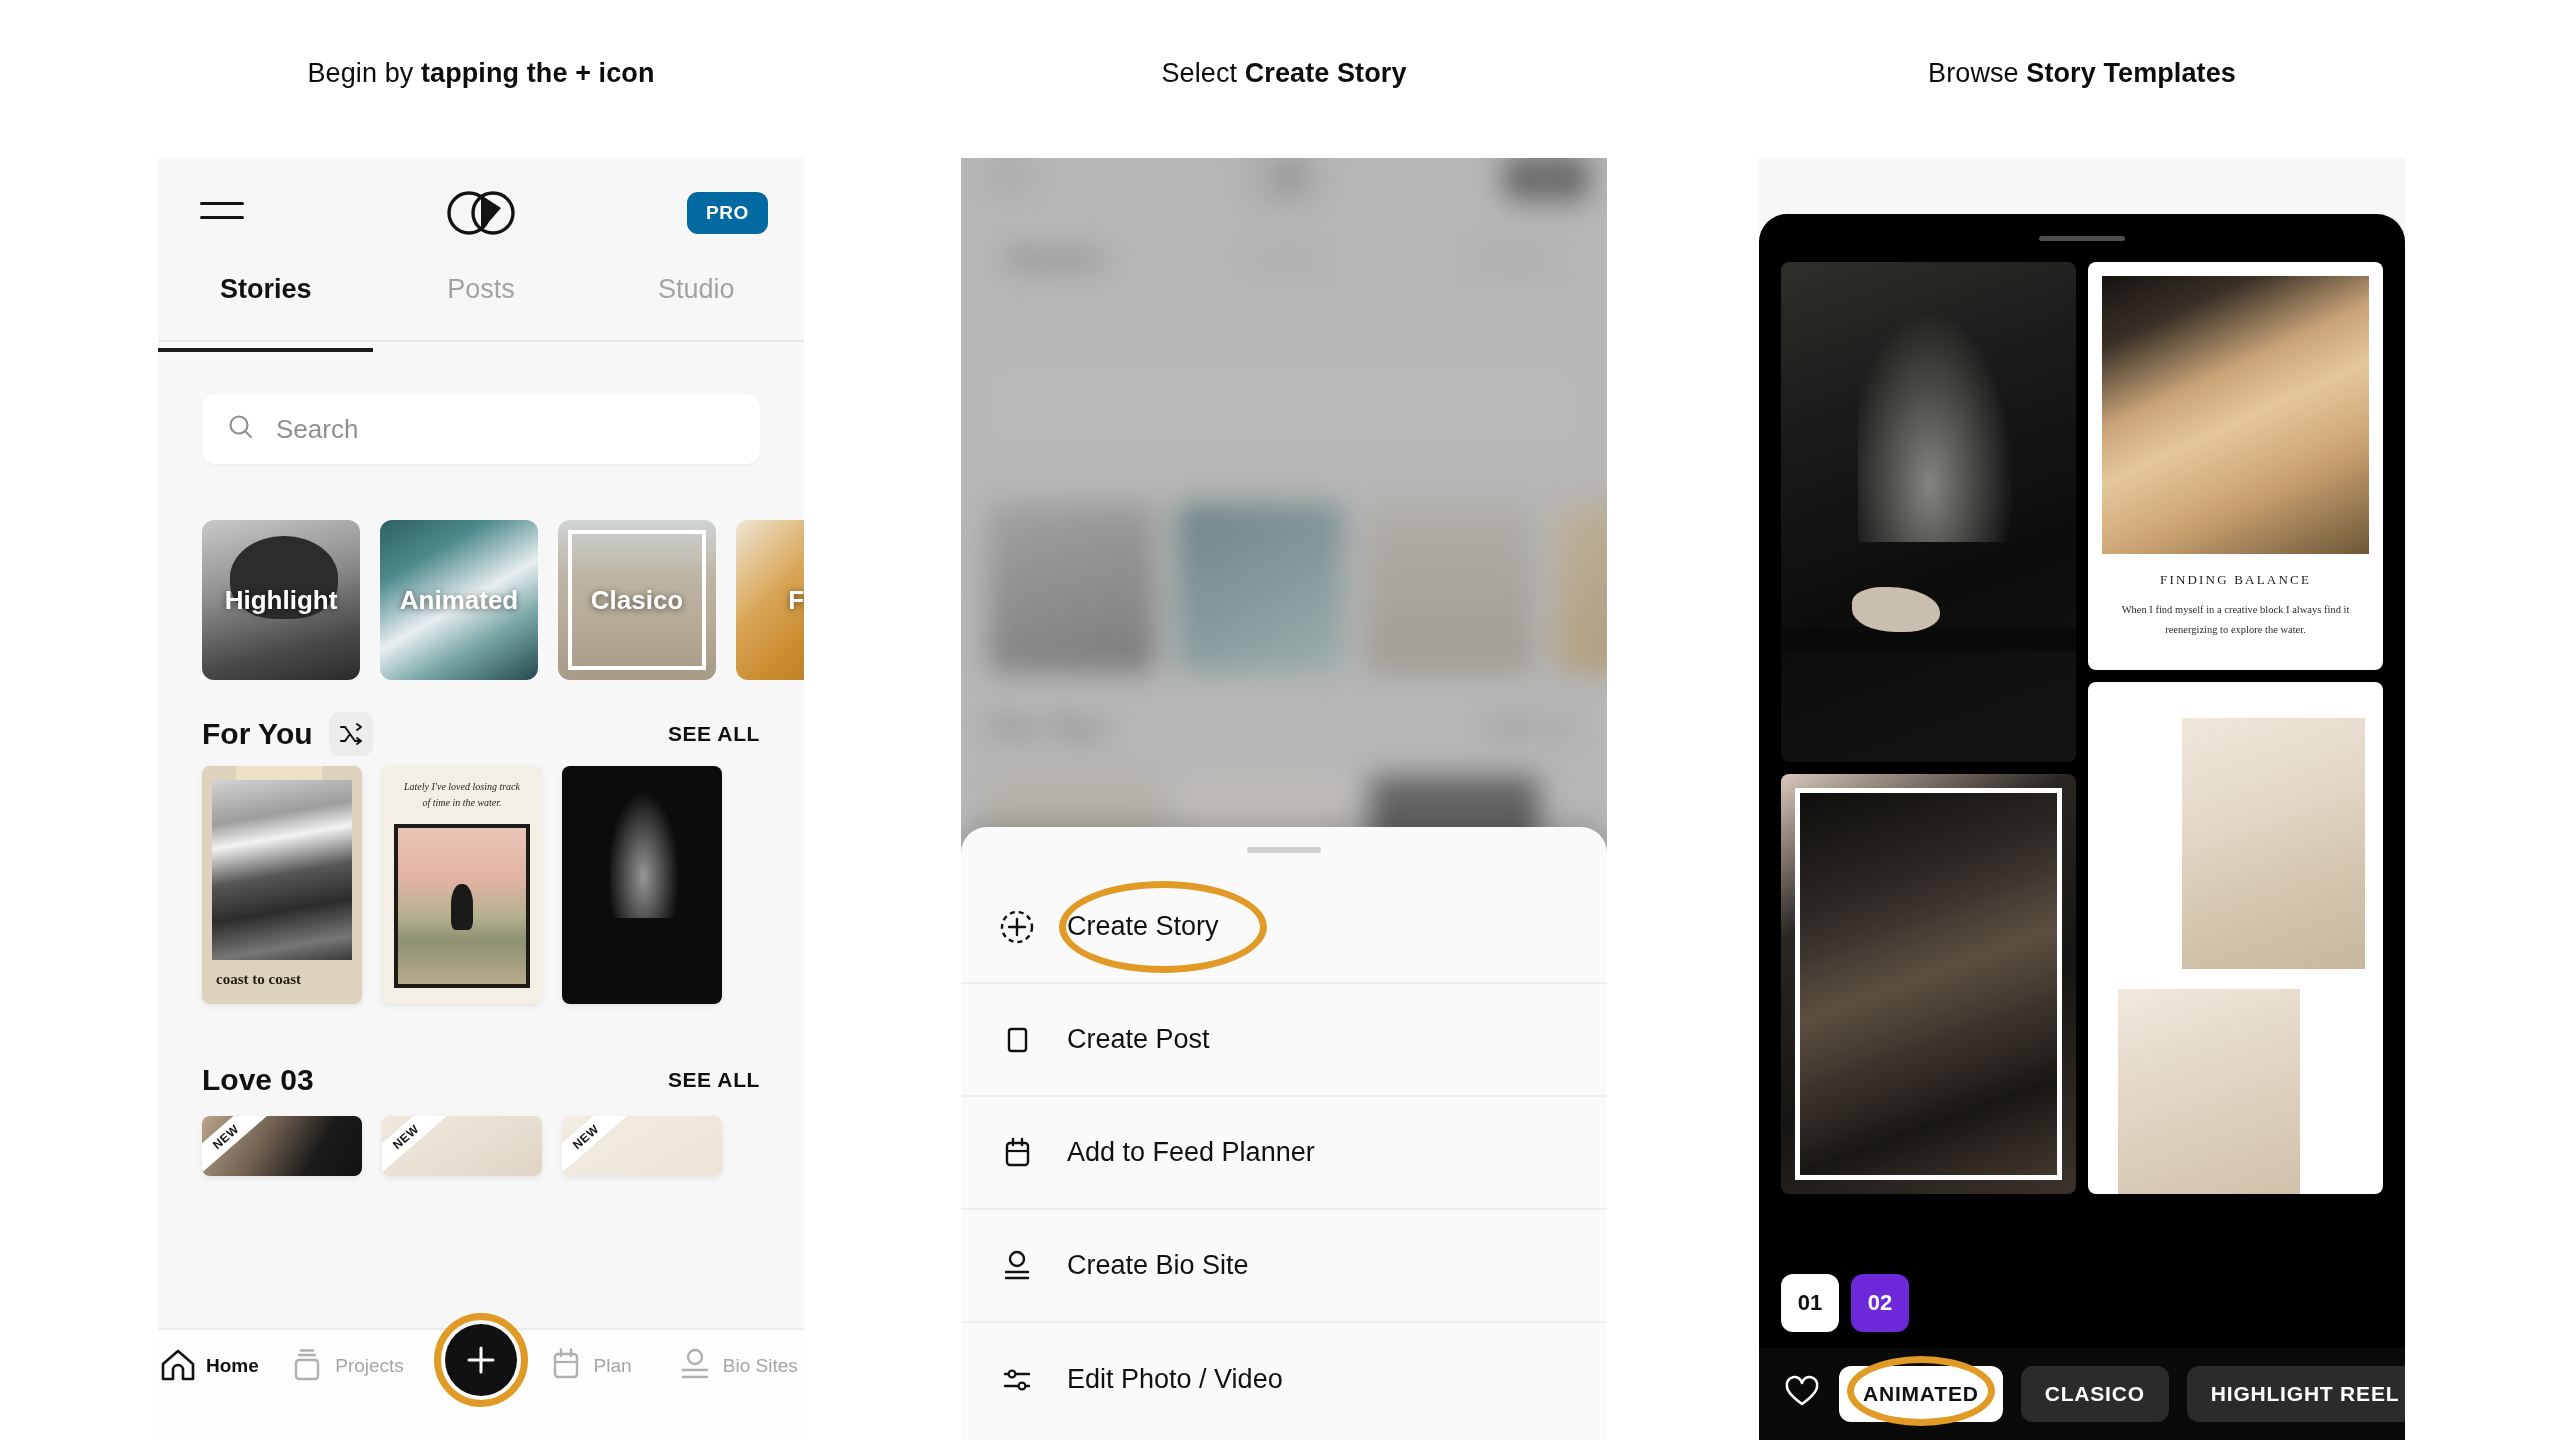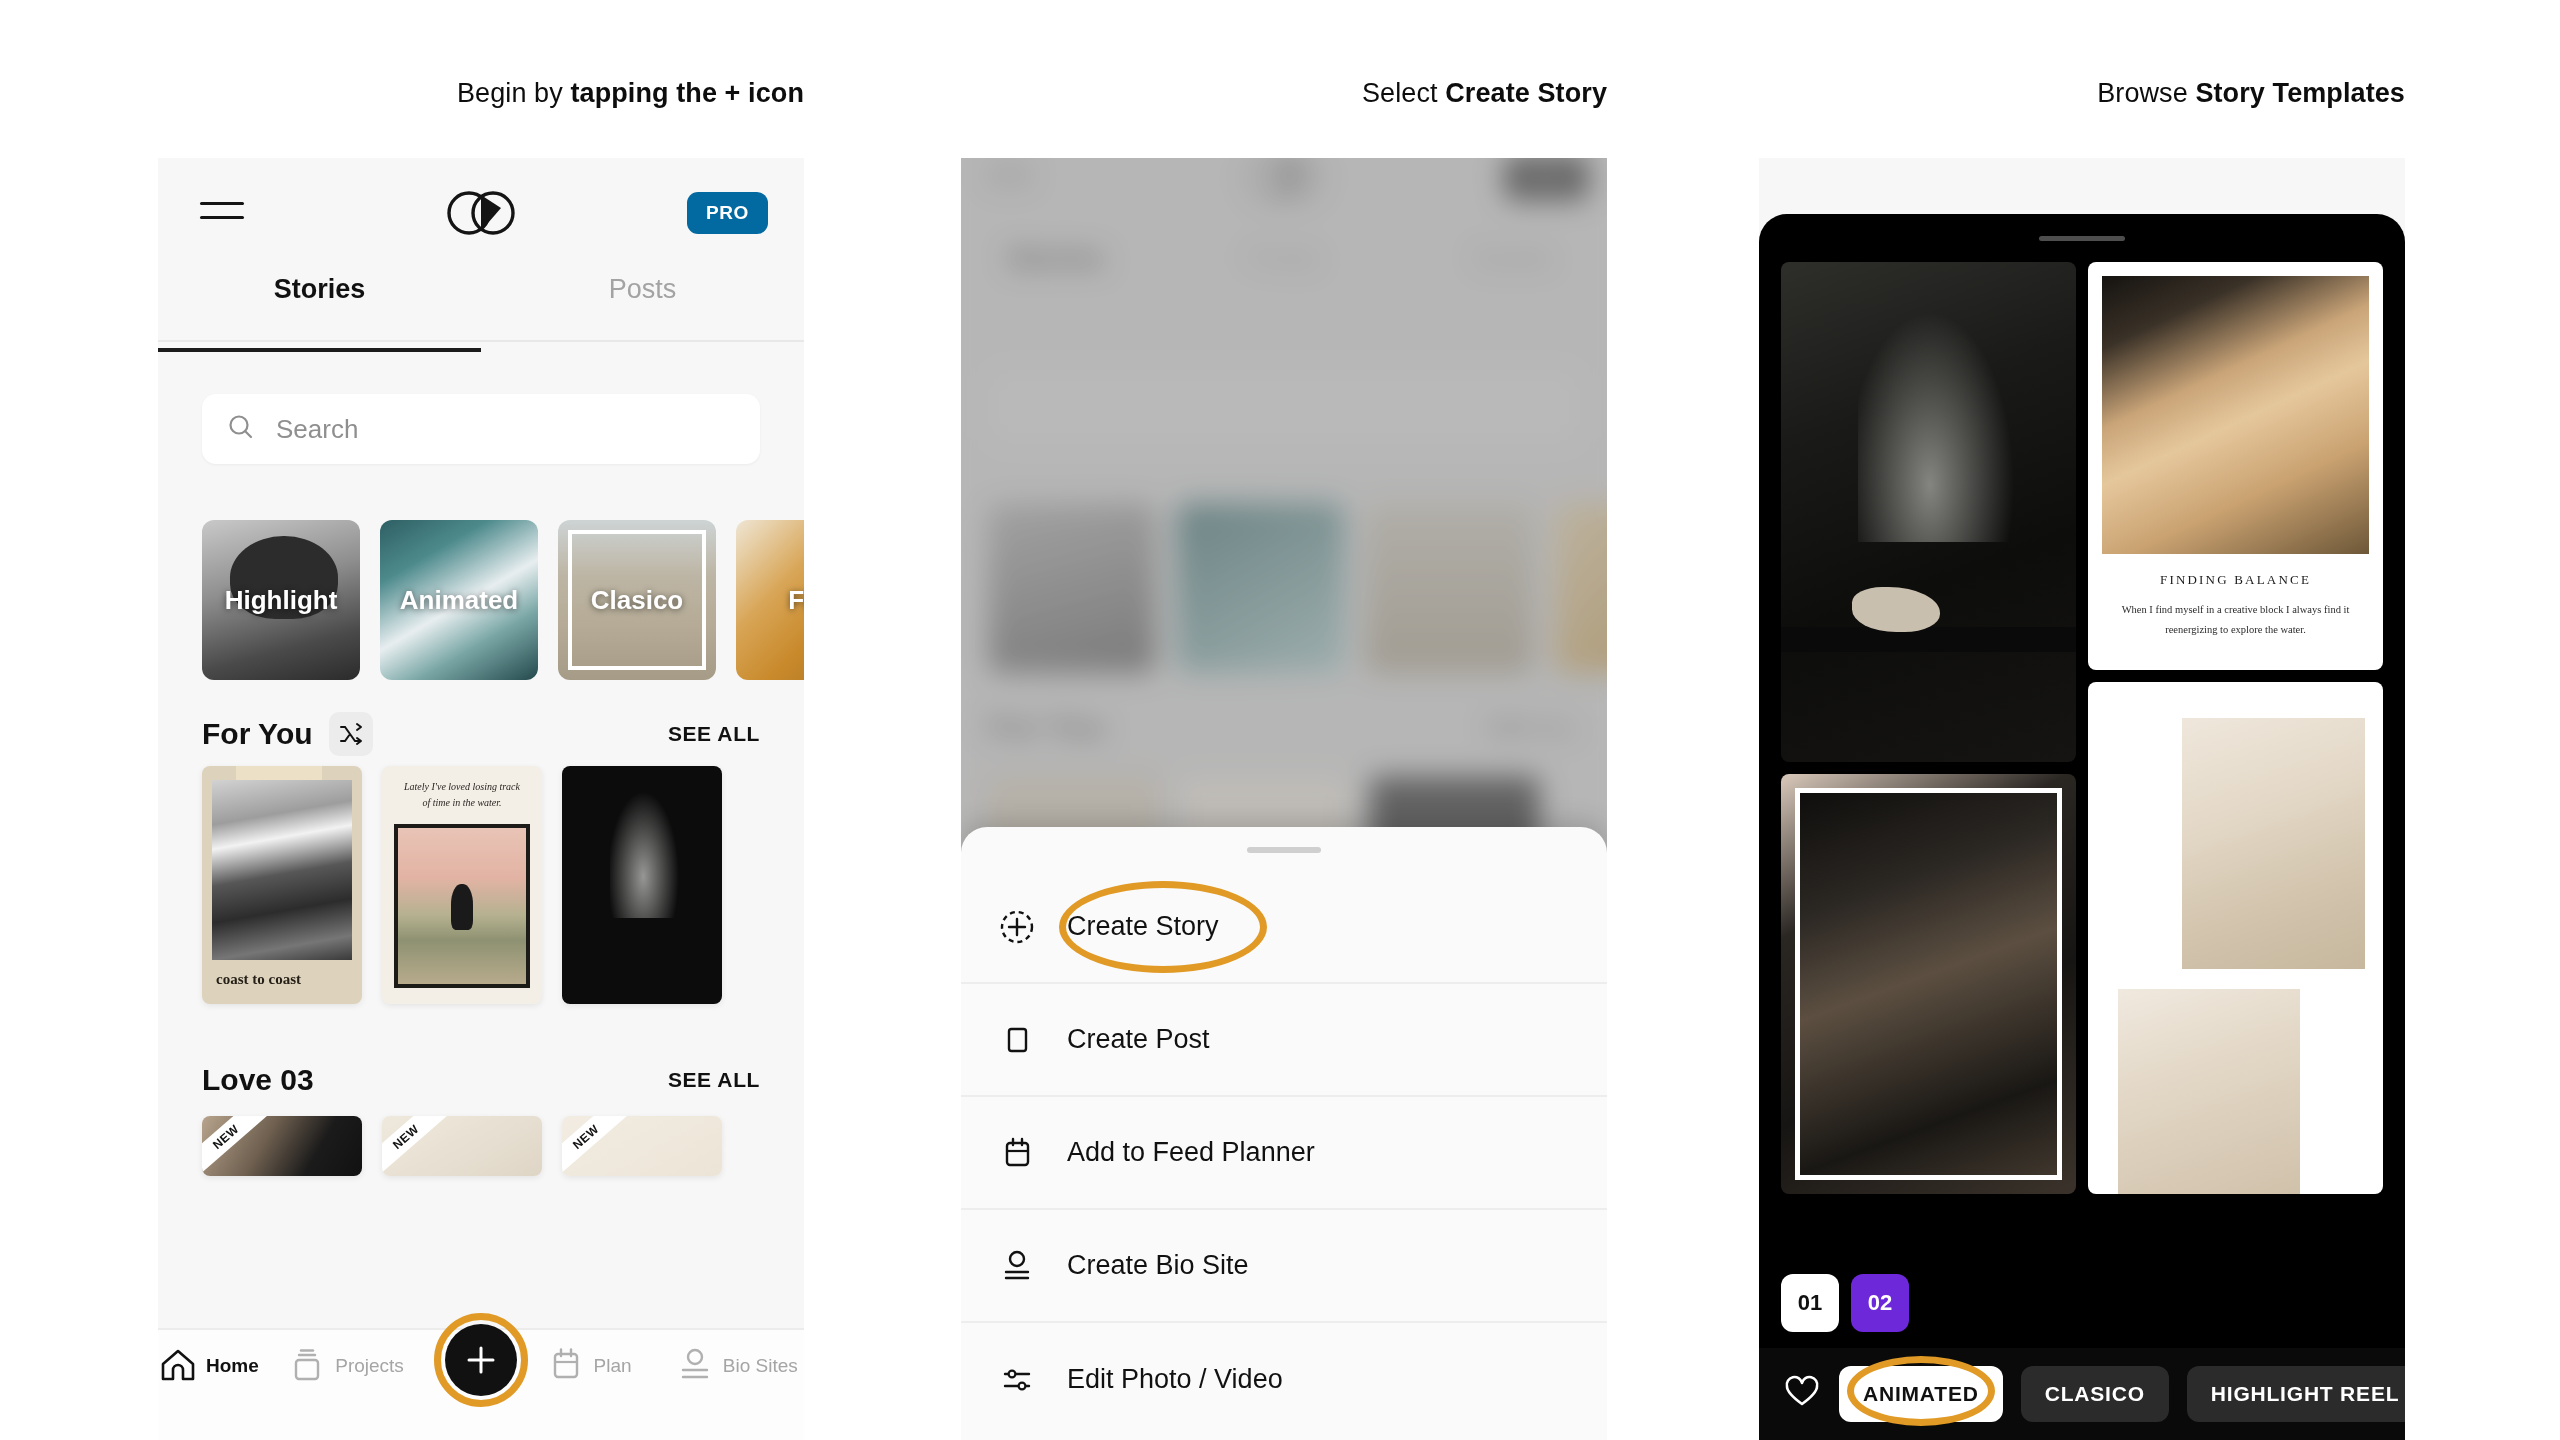--- a/index.html
+++ b/index.html
@@ -8,21 +8,21 @@
     background: #ffffff;
     font-family: "Liberation Sans", sans-serif;
     overflow: hidden;
   }
   .stage { position: relative; width: 2560px; height: 1440px; background:#fff; }
 
   
   .caption {
     position: absolute; top: 58px;
     font-size: 27px; color: #0d0d0d; letter-spacing: .1px;
-    white-space: nowrap; text-align: right; margin-top: 20px;
+    white-space: nowrap; text-align: center;
   }
   .caption .b { font-weight: 700; }
   .caption .n { font-weight: 400; }
 
   
   .panel { position: absolute; overflow: hidden; }
 
   
   #panel1 { left: 158px; top: 158px; width: 646px; height: 1282px; background: #f7f7f7; }
 
@@ -268,20 +268,21 @@
           <circle cx="52" cy="27" r="20" fill="none" stroke="#141414" stroke-width="3.4"></circle>
           <path d="M40 9 L40 45 L60 22 Z" fill="#141414"></path>
         </svg>
       </div>
       <div class="pro-badge">PRO</div>
     </div>
 
     <div class="p1-tabs">
       <div class="p1-tab active">Stories</div>
       <div class="p1-tab">Posts</div>
+      <div class="p1-tab">Studio</div>
     </div>
     <div class="p1-tabdivider"></div>
 
     <div class="search-wrap">
       <div class="search-box">
         <span>
           <svg width="30" height="30" viewBox="0 0 30 30">
             <circle cx="13" cy="13" r="8.5" fill="none" stroke="#8f8f8f" stroke-width="2.2"></circle>
             <line x1="19.2" y1="19.2" x2="25" y2="25" stroke="#8f8f8f" stroke-width="2.2" stroke-linecap="round"></line>
           </svg>

